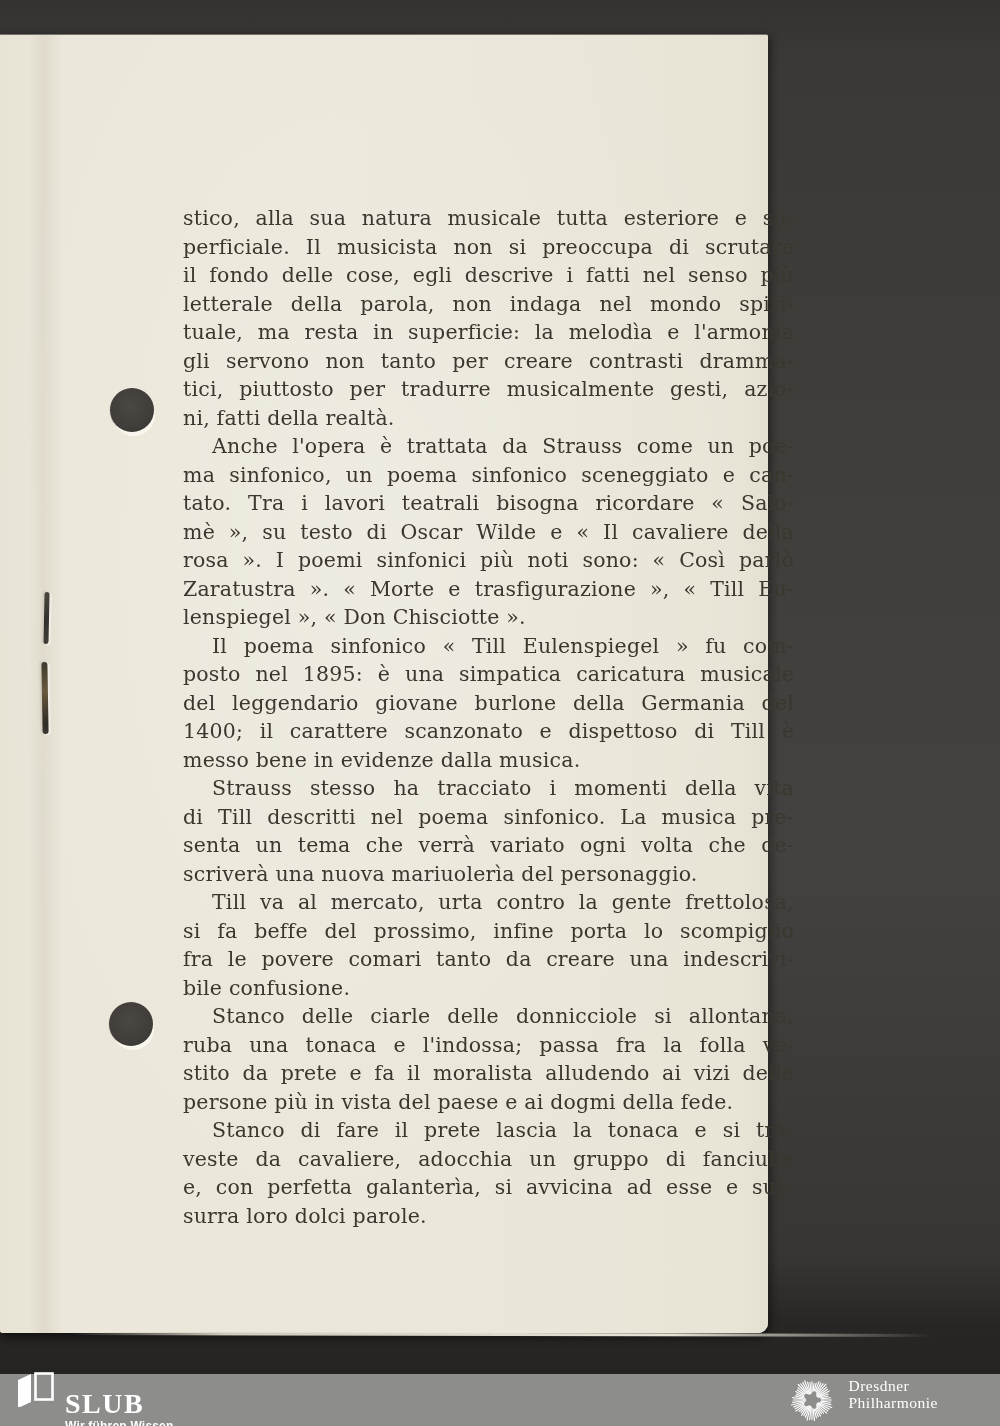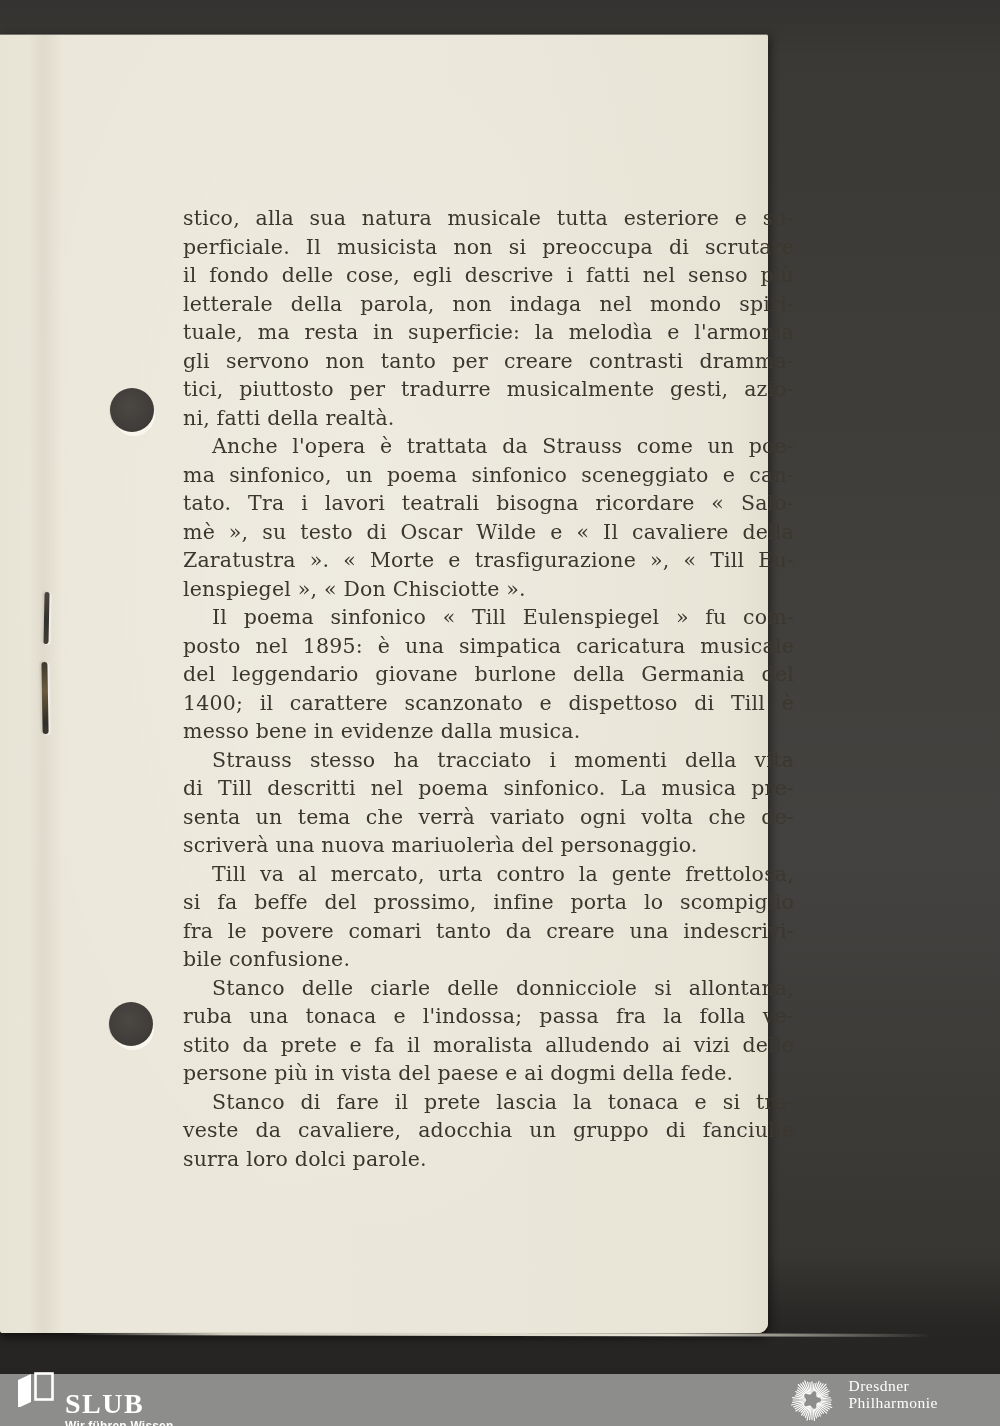--- a/index.html
+++ b/index.html
@@ -149,20 +149,21 @@
         <div class="line">il fondo delle cose, egli descrive i fatti nel senso più</div>
         <div class="line">letterale della parola, non indaga nel mondo spiri-</div>
         <div class="line">tuale, ma resta in superficie: la melodìa e l'armonia</div>
         <div class="line">gli servono non tanto per creare contrasti dramma-</div>
         <div class="line">tici, piuttosto per tradurre musicalmente gesti, azio-</div>
         <div class="line last">ni, fatti della realtà.</div>
         <div class="line indent">Anche l'opera è trattata da Strauss come un poe-</div>
         <div class="line">ma sinfonico, un poema sinfonico sceneggiato e can-</div>
         <div class="line">tato. Tra i lavori teatrali bisogna ricordare « Salo-</div>
         <div class="line">mè », su testo di Oscar Wilde e « Il cavaliere della</div>
+        <div class="line">rosa ». I poemi sinfonici più noti sono: « Così parlò</div>
         <div class="line">Zaratustra ». « Morte e trasfigurazione », « Till Eu-</div>
         <div class="line last">lenspiegel », « Don  Chisciotte ».</div>
         <div class="line indent">Il poema sinfonico « Till Eulenspiegel » fu com-</div>
         <div class="line">posto nel 1895: è una simpatica caricatura musicale</div>
         <div class="line">del leggendario giovane burlone della Germania del</div>
         <div class="line">1400; il carattere scanzonato e dispettoso di Till è</div>
         <div class="line last">messo bene in evidenze dalla musica.</div>
         <div class="line indent">Strauss stesso ha tracciato i momenti della vita</div>
         <div class="line">di Till descritti nel poema sinfonico. La musica pre-</div>
         <div class="line">senta un tema che verrà variato ogni volta che de-</div>
@@ -170,20 +171,21 @@
         <div class="line indent">Till va al mercato, urta contro la gente frettolosa,</div>
         <div class="line">si fa beffe del prossimo, infine porta lo scompiglio</div>
         <div class="line">fra le povere comari tanto da creare una indescrivi-</div>
         <div class="line last">bile confusione.</div>
         <div class="line indent">Stanco delle ciarle delle donnicciole si allontana,</div>
         <div class="line">ruba una tonaca e l'indossa; passa fra la folla ve-</div>
         <div class="line">stito da prete e fa il moralista alludendo ai vizi delle</div>
         <div class="line last">persone più in vista del paese e ai dogmi della fede.</div>
         <div class="line indent">Stanco di fare il prete lascia la tonaca e si tra-</div>
         <div class="line">veste da cavaliere, adocchia un gruppo di fanciulle</div>
+        <div class="line">e, con perfetta galanterìa, si avvicina ad esse e sus-</div>
         <div class="line last">surra loro dolci parole.</div>
       </div>
   </div>
 
   <div class="under-edge"></div>
 
   <div class="hole hole-top"></div>
   <div class="hole hole-bottom"></div>
   <div class="staple-leg top"></div>
   <div class="staple-leg bottom"></div>

